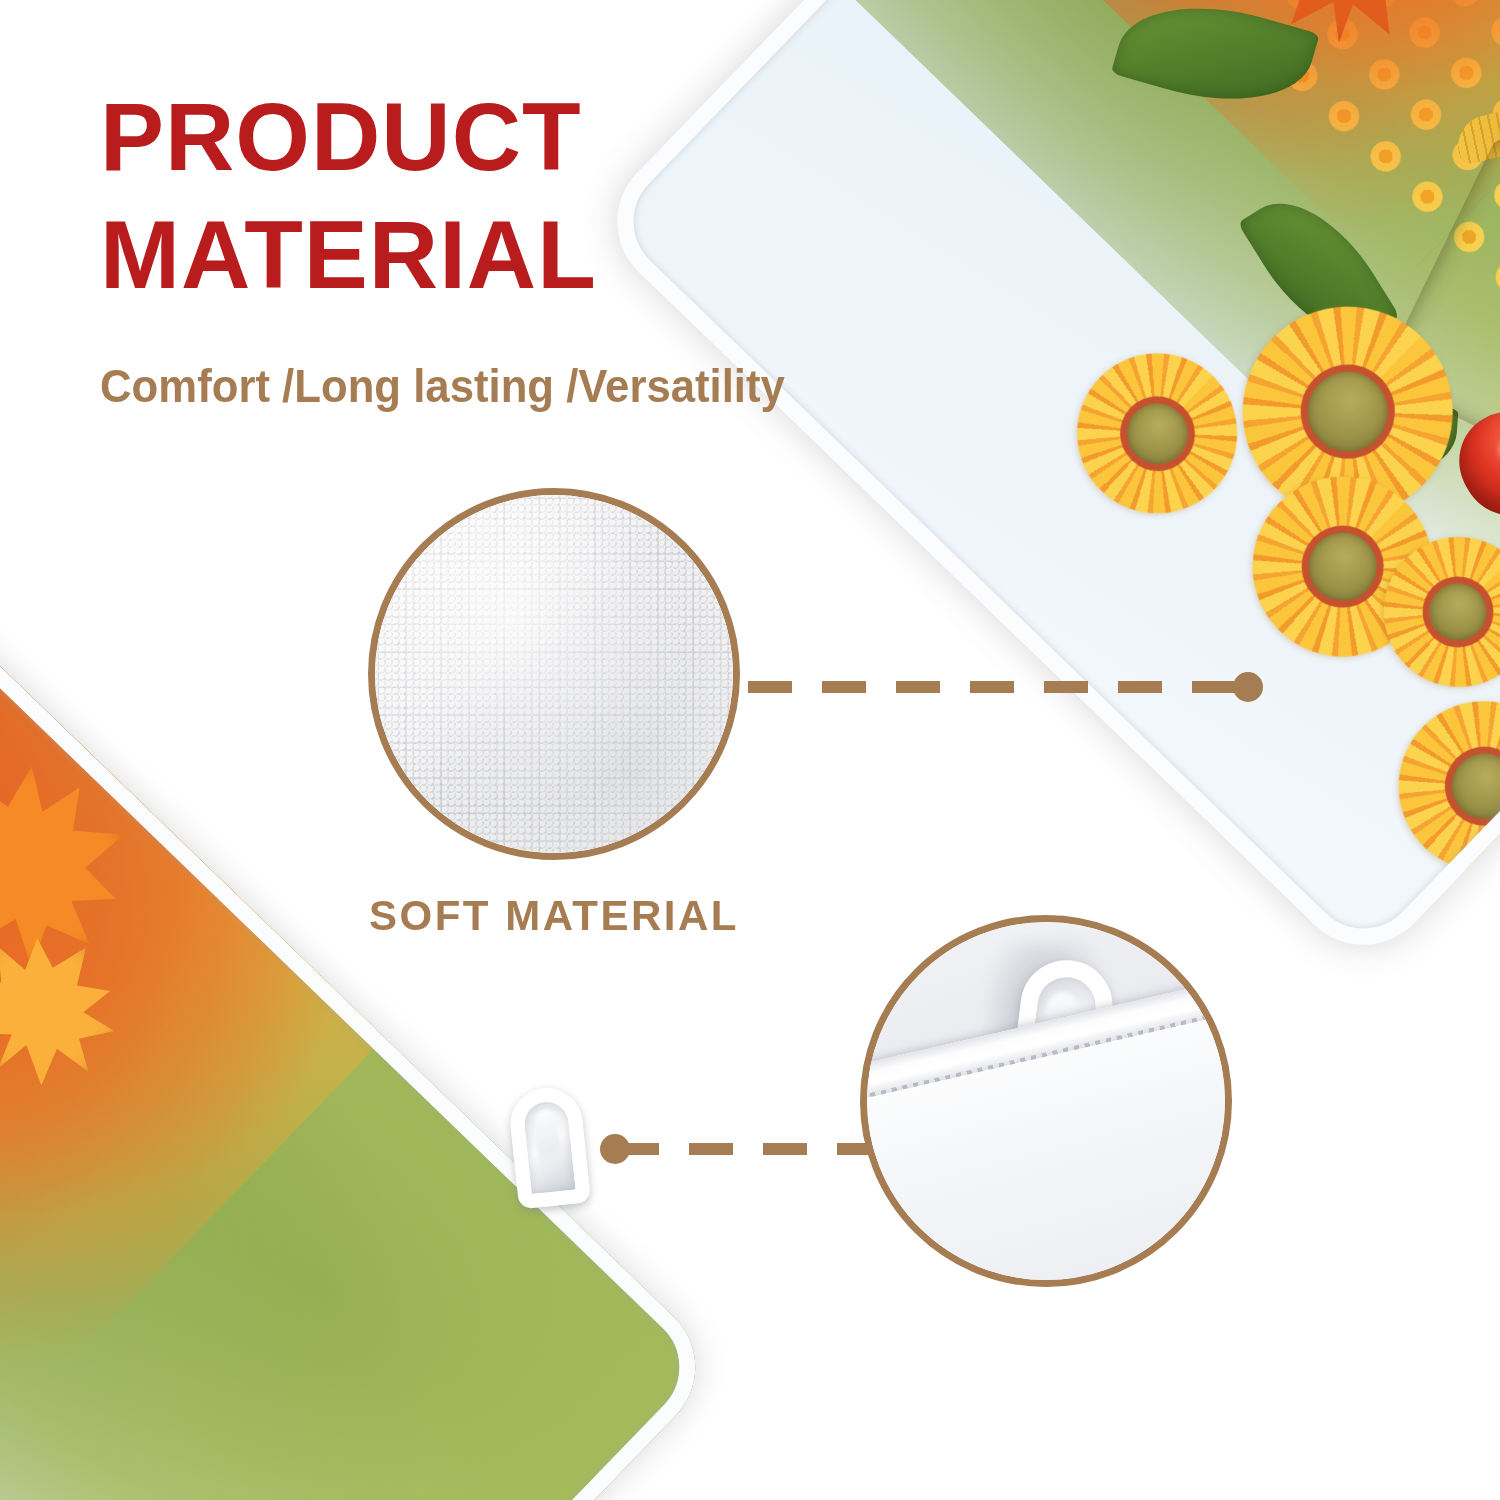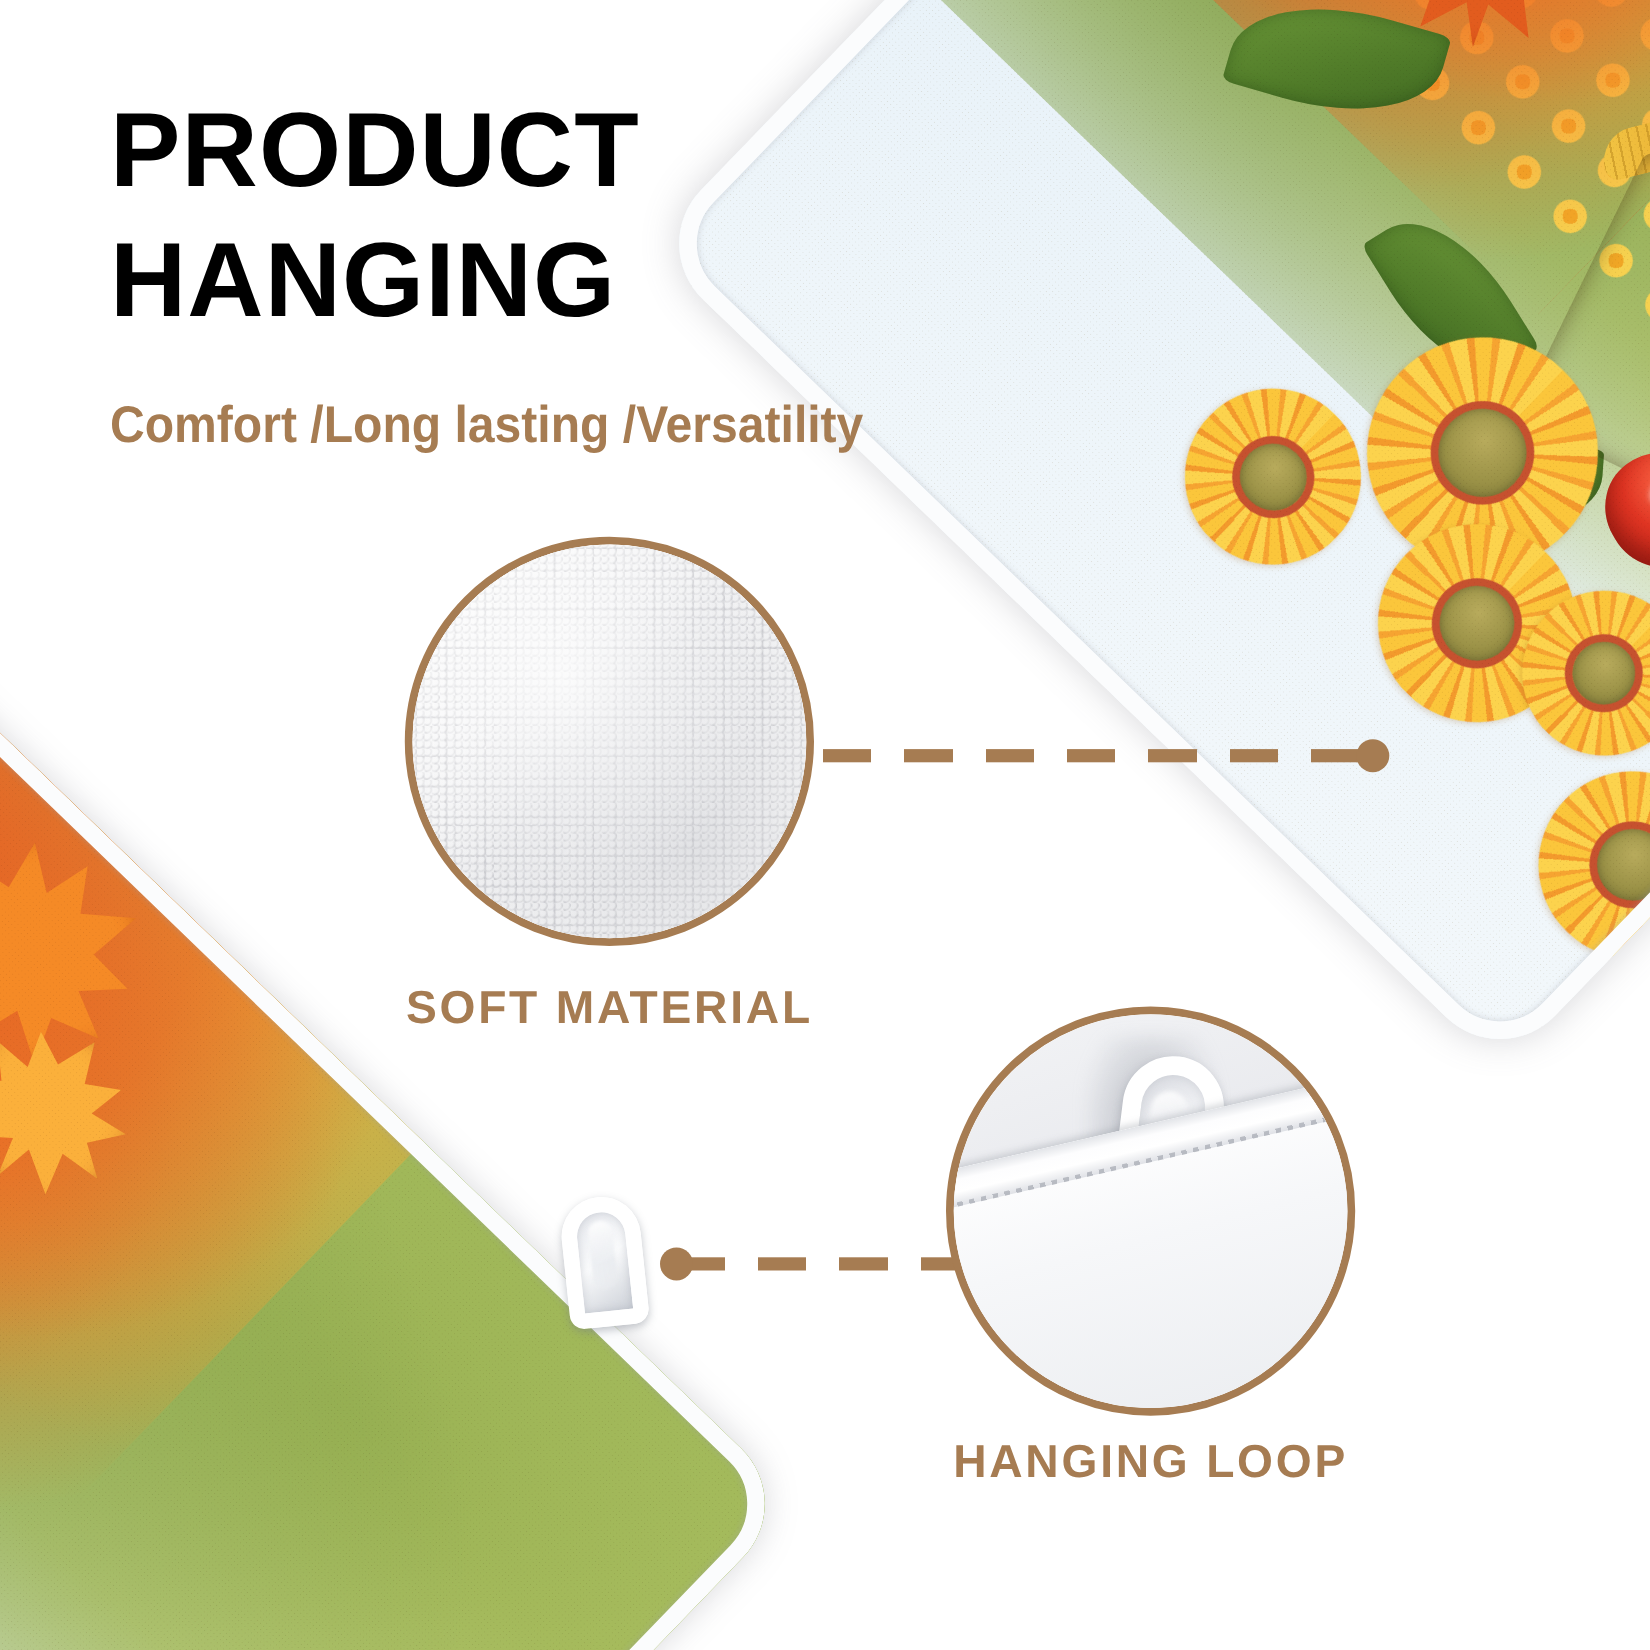--- a/index.html
+++ b/index.html
@@ -27,21 +27,21 @@
     left: 100px;
     top: 78px;
     width: 780px;
   }
   .headline-line {
     font-family: "Liberation Sans", sans-serif;
     font-weight: bold;
     font-size: 96px;
     line-height: 118px;
     letter-spacing: 1px;
-    color: #000000;
+    color: #b91c1c;
     white-space: nowrap;
   }
   #subheadline {
     position: absolute;
     left: 100px;
     top: 358px;
     font-family: "Liberation Sans", sans-serif;
     font-weight: bold;
     font-size: 47px;
     line-height: 56px;
@@ -448,21 +448,21 @@
     <div class="hem"></div>
   </div>
 
   <div id="corner-loop">
     <div class="lp"></div>
     <div class="lp-gloss"></div>
   </div>
 
   <div id="headline">
     <div class="headline-line">PRODUCT</div>
-    <div class="headline-line">HANGING</div>
+    <div class="headline-line">MATERIAL</div>
   </div>
   <div id="subheadline">Comfort /Long lasting /Versatility</div>
 
   <div class="connector" id="connector-soft">
     <div class="dashes"></div>
     <div class="dot"></div>
   </div>
   <div class="connector" id="connector-loop">
     <div class="dashes"></div>
     <div class="dot"></div>
@@ -481,15 +481,14 @@
       <div class="loop-photo">
         <div class="shadow-blob"></div>
         <div class="loop-shape"></div>
         <div class="loop-gloss"></div>
         <div class="fabric-lower"></div>
         <div class="hem-band"></div>
         <div class="stitch"></div>
       </div>
     </div>
   </div>
-  <div class="callout-label" id="loop-label">HANGING LOOP</div>
 
 </div>
 
 </body></html>

